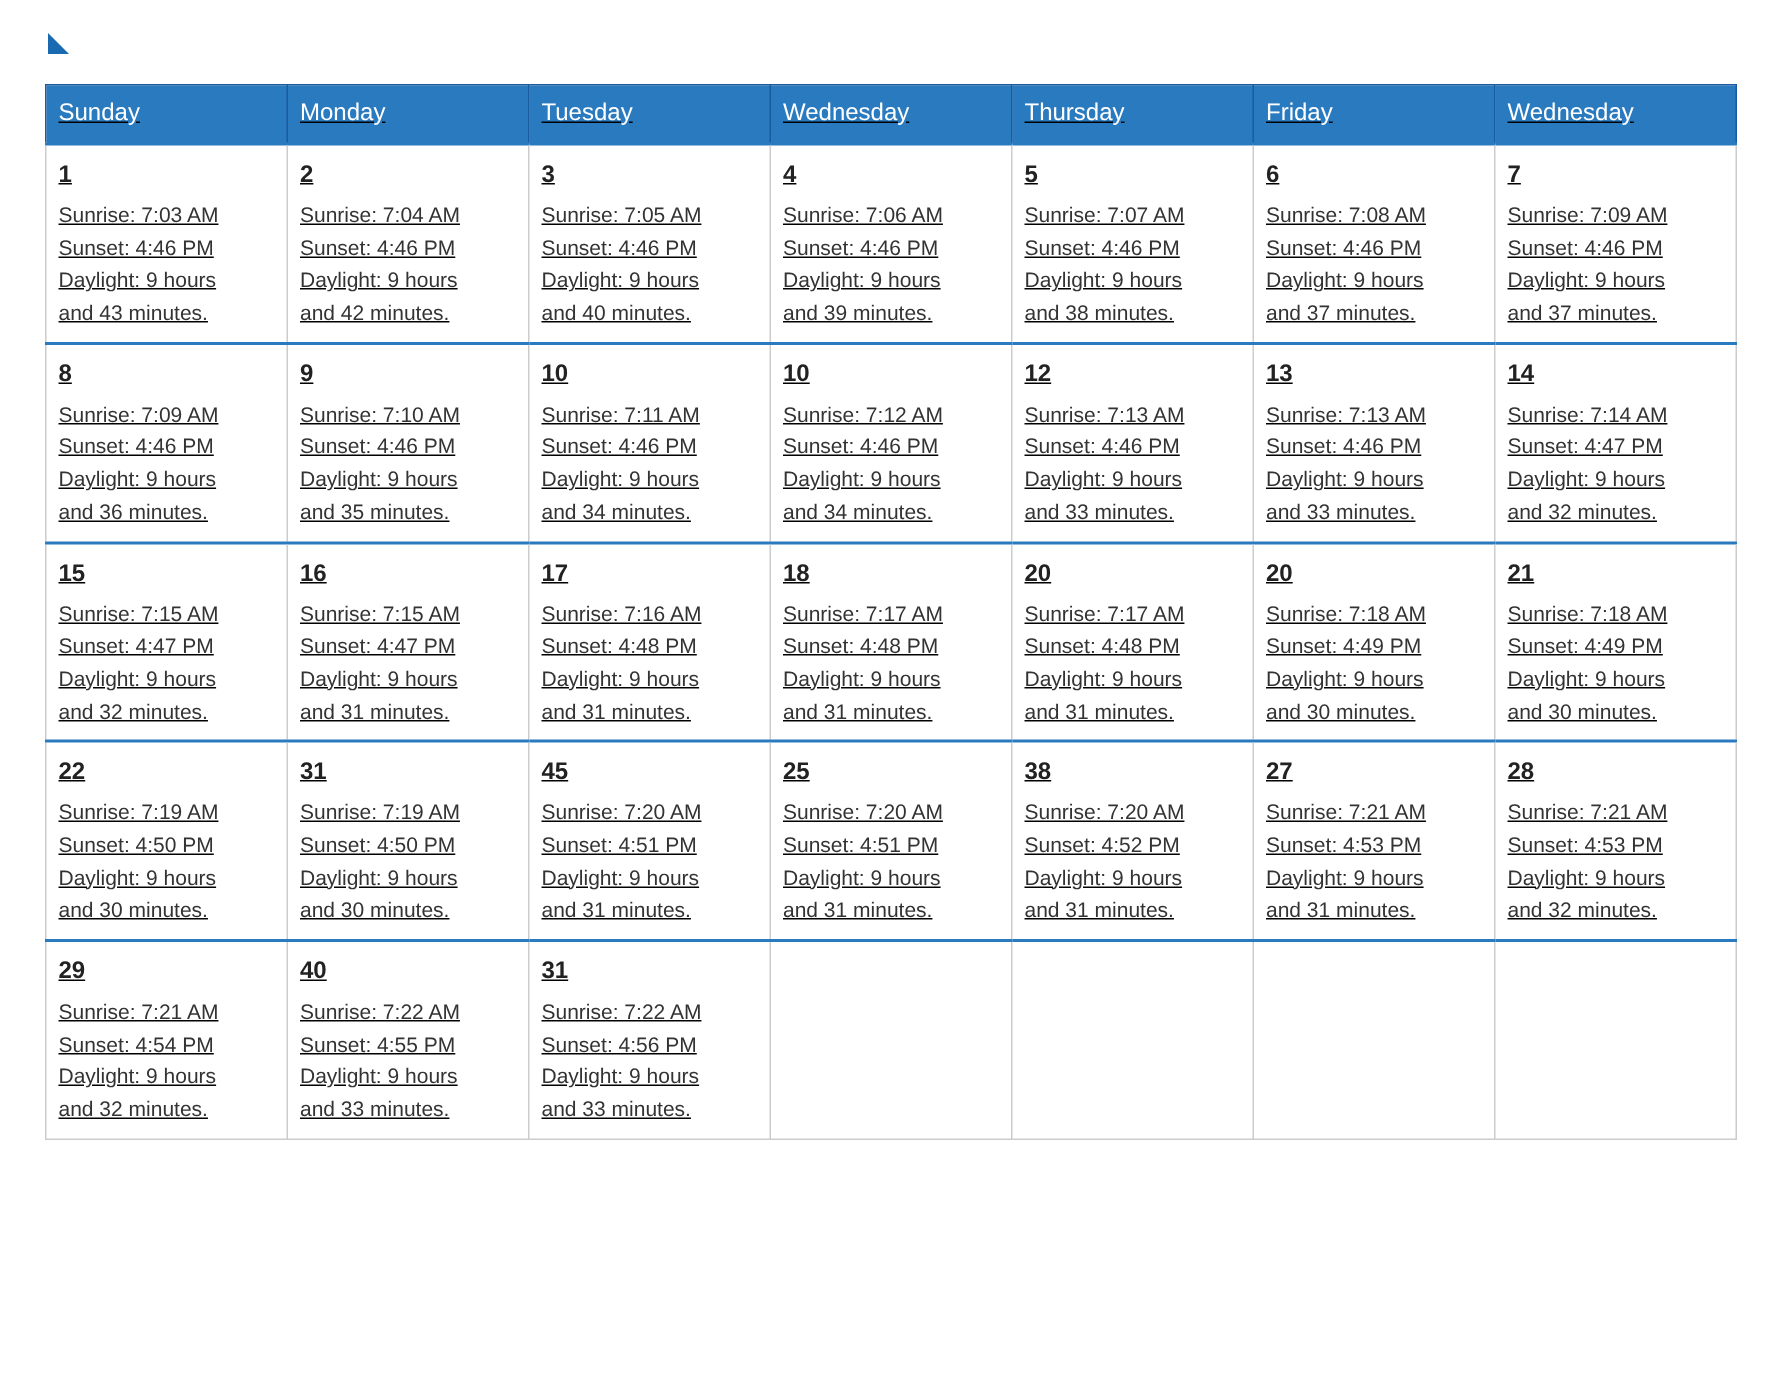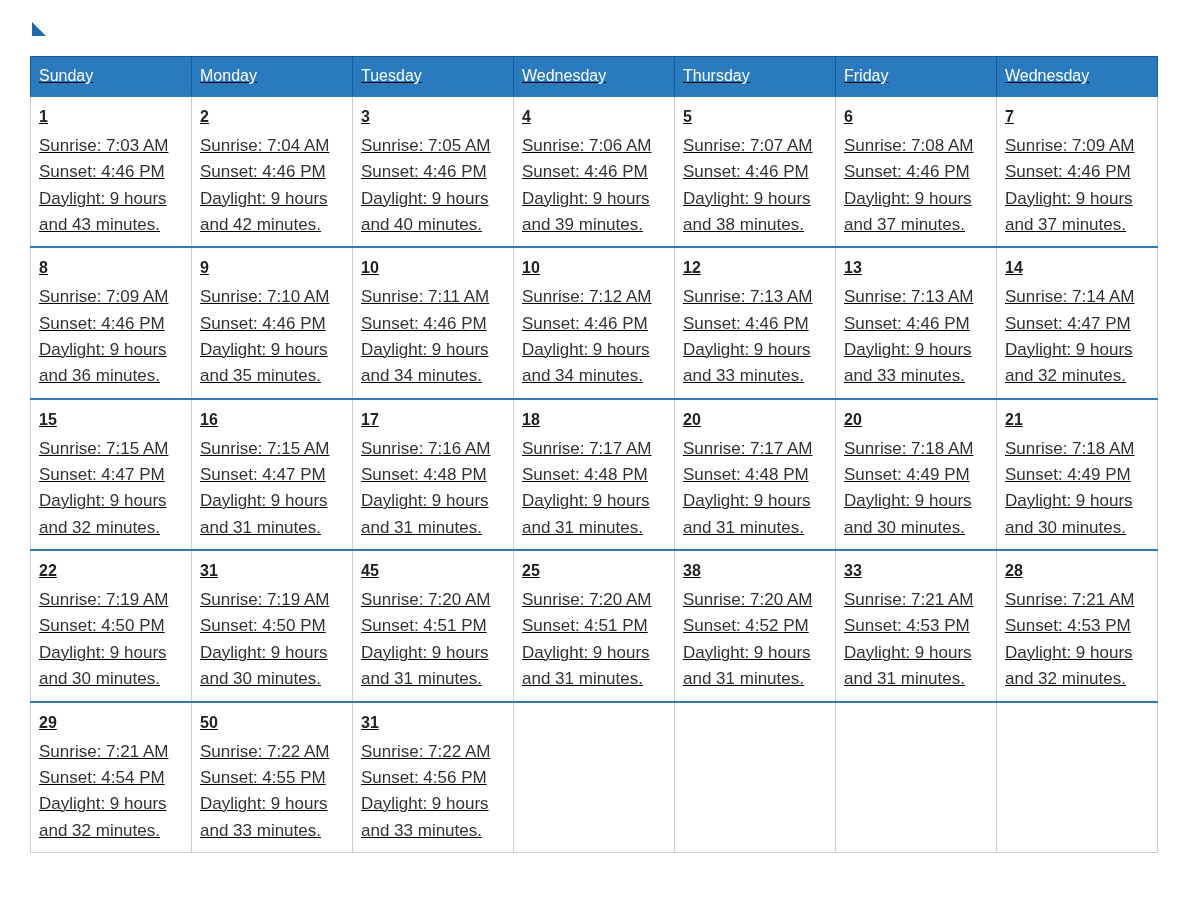--- a/index.html
+++ b/index.html
@@ -87,21 +87,21 @@
       color: #333;
     }
     .day-number {
       font-size: 16px;
       font-weight: bold;
       display: block;
       margin-bottom: 4px;
       color: #222;
     }
     .day-info {
-      font-size: 17px;
+      font-size: 14px;
       color: #333;
       line-height: 1.55;
     }
     .empty-cell {
       background: #fff;
     }
     tr.week-row td {
       border-top: 2px solid #2a7abf;
     }
   </style>
@@ -242,35 +242,35 @@
       </td>
         <td>
         <span class="day-number">25</span>
         <span class="day-info">Sunrise: 7:20 AM<br>Sunset: 4:51 PM<br>Daylight: 9 hours<br>and 31 minutes.</span>
       </td>
         <td>
         <span class="day-number">38</span>
         <span class="day-info">Sunrise: 7:20 AM<br>Sunset: 4:52 PM<br>Daylight: 9 hours<br>and 31 minutes.</span>
       </td>
         <td>
-        <span class="day-number">33</span>
+        <span class="day-number">27</span>
         <span class="day-info">Sunrise: 7:21 AM<br>Sunset: 4:53 PM<br>Daylight: 9 hours<br>and 31 minutes.</span>
       </td>
         <td>
         <span class="day-number">28</span>
         <span class="day-info">Sunrise: 7:21 AM<br>Sunset: 4:53 PM<br>Daylight: 9 hours<br>and 32 minutes.</span>
       </td>
       </tr>
       <tr class="week-row">
         <td>
         <span class="day-number">29</span>
         <span class="day-info">Sunrise: 7:21 AM<br>Sunset: 4:54 PM<br>Daylight: 9 hours<br>and 32 minutes.</span>
       </td>
         <td>
-        <span class="day-number">50</span>
+        <span class="day-number">40</span>
         <span class="day-info">Sunrise: 7:22 AM<br>Sunset: 4:55 PM<br>Daylight: 9 hours<br>and 33 minutes.</span>
       </td>
         <td>
         <span class="day-number">31</span>
         <span class="day-info">Sunrise: 7:22 AM<br>Sunset: 4:56 PM<br>Daylight: 9 hours<br>and 33 minutes.</span>
       </td>
         <td class="empty-cell"></td>
         <td class="empty-cell"></td>
         <td class="empty-cell"></td>
         <td class="empty-cell"></td>

